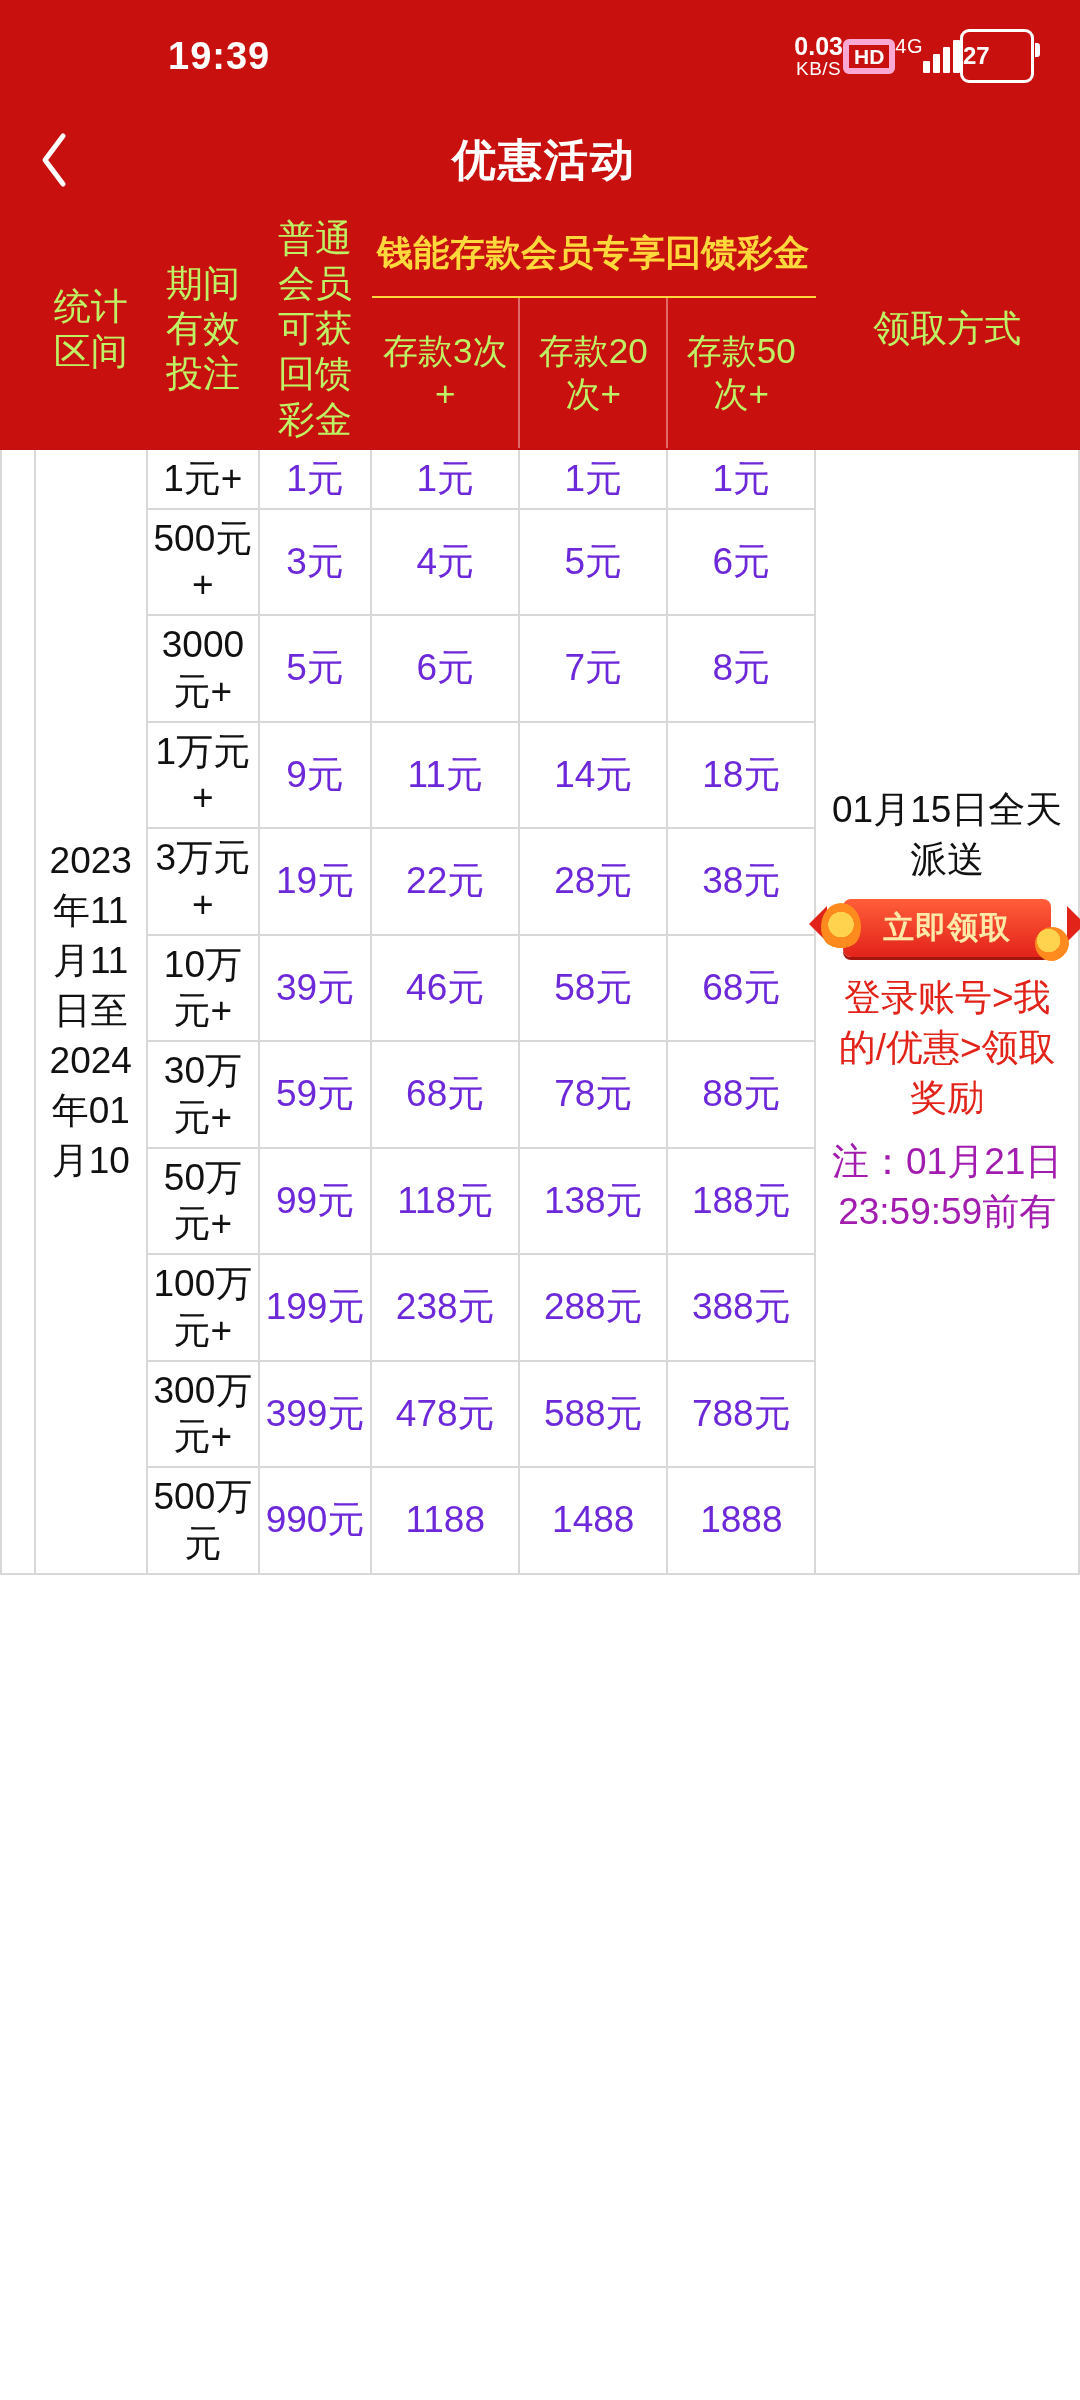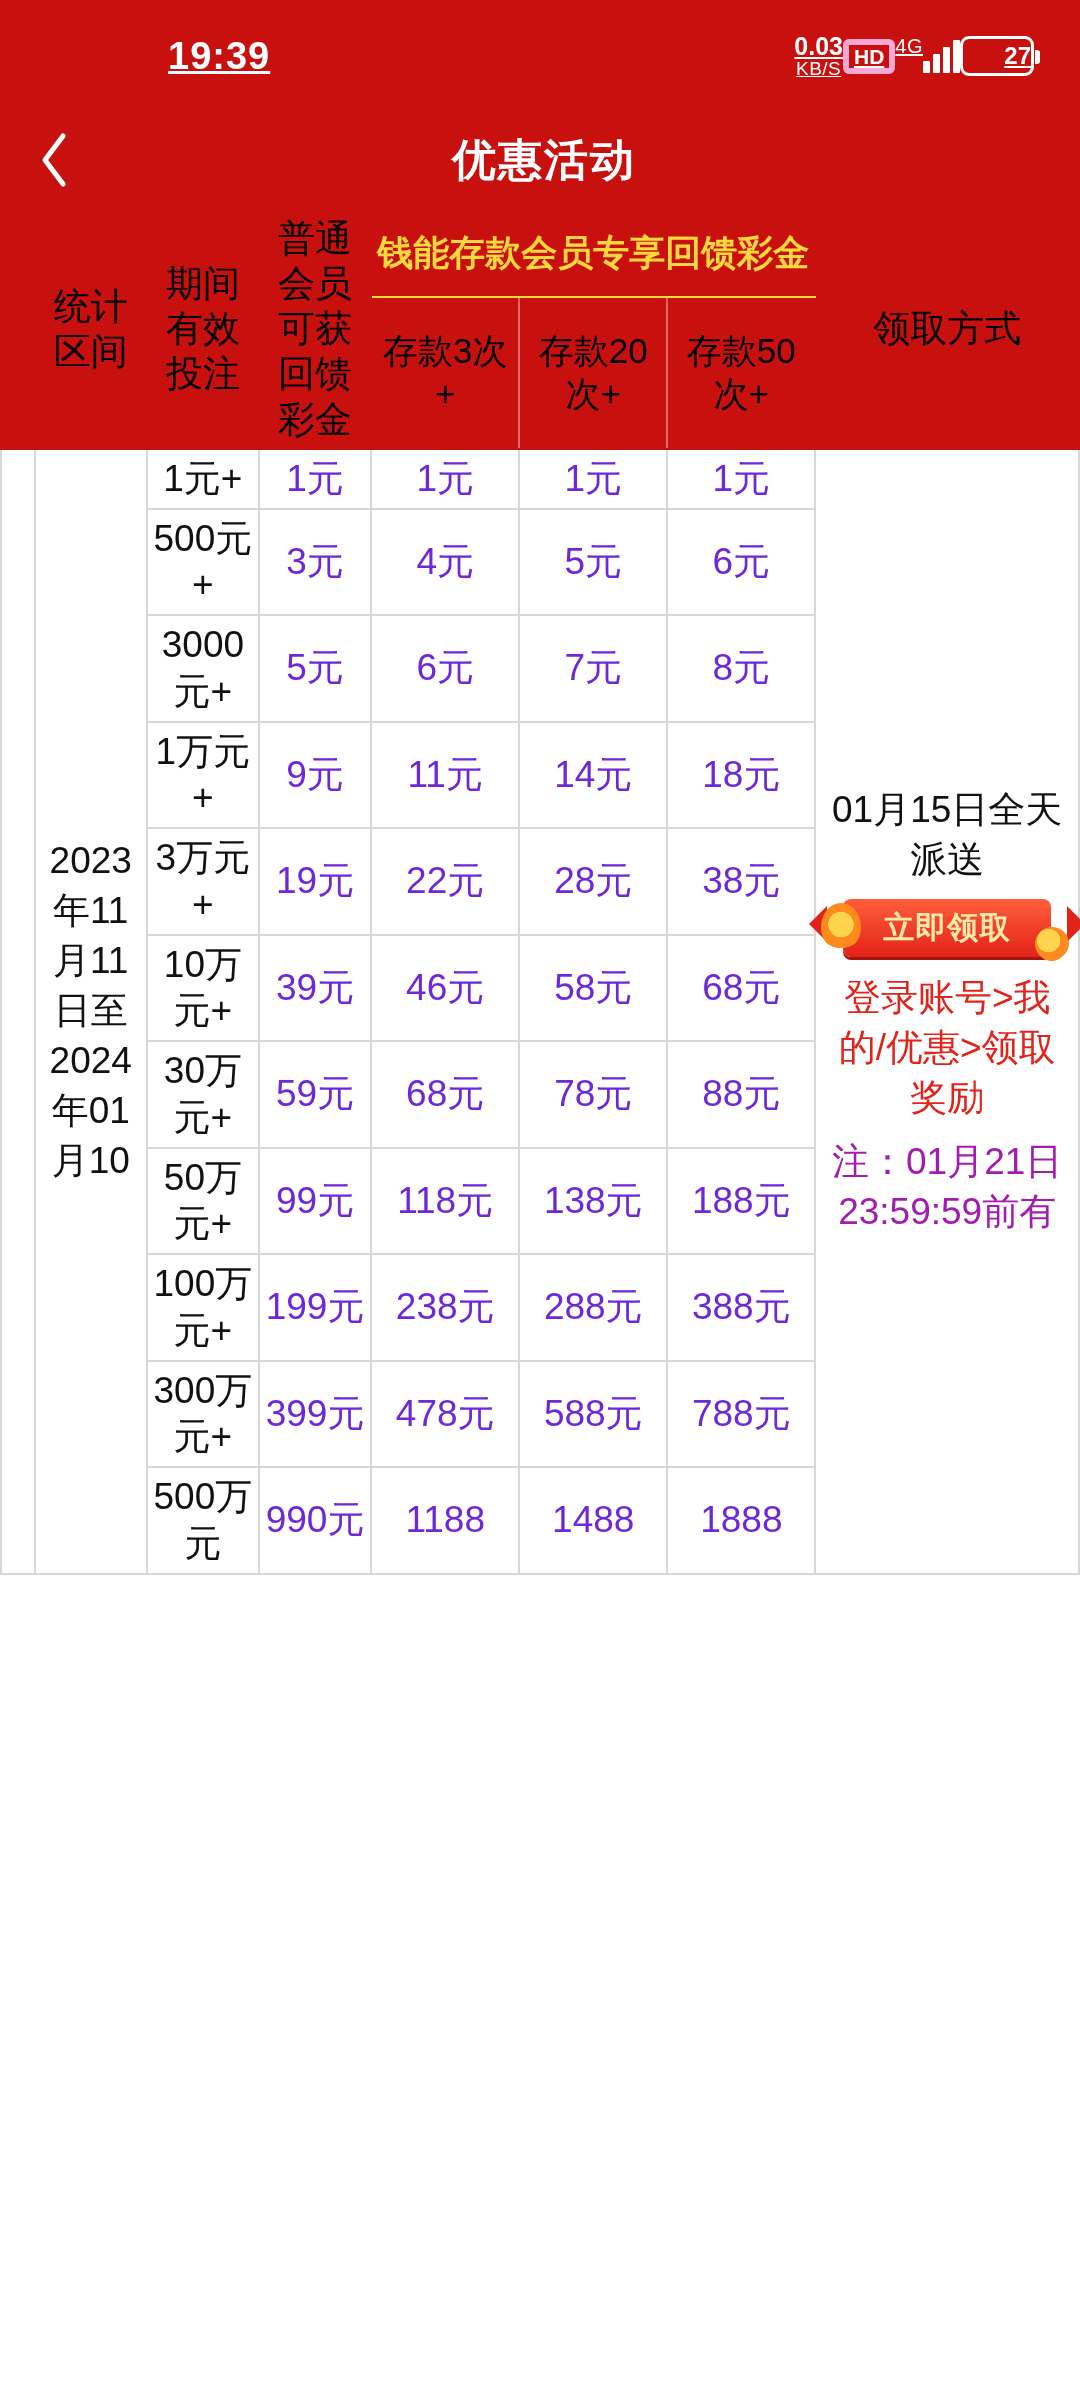--- a/index.html
+++ b/index.html
@@ -18,43 +18,42 @@
   }
   
   .statusbar {
     height: 112px;
     background: #c8110f;
     color: #ffffff;
     display: flex;
     align-items: center;
     padding: 0 46px;
     font-size: 38px;
-    text-decoration: underline;
   }
   .sb-clock { margin-left: 122px; font-weight: bold; letter-spacing: 1px; }
   .sb-right { margin-left: auto; display: flex; align-items: center; gap: 0; }
   .sb-kb { text-align: center; line-height: 1.0; }
   .sb-kb .kb-top { font-size: 25px; font-weight: bold; }
   .sb-kb .kb-bot { font-size: 19px; letter-spacing: 0.5px; }
   .sb-hd {
     border: 6px solid #f9a8d4; border-radius: 6px;
     font-size: 21px; font-weight: bold;
     padding: 1px 5px; line-height: 1;
   }
   .sb-net { font-size: 20px; position: relative; top: -10px; letter-spacing: 0.5px;}
   .sb-bars { display: flex; align-items: flex-end; gap: 3px; height: 34px; }
   .sb-bars i { display: block; width: 7px; background: #fff; border-radius: 1px; }
   .sb-bars i:nth-child(1) { height: 12px; }
   .sb-bars i:nth-child(2) { height: 19px; }
   .sb-bars i:nth-child(3) { height: 26px; }
   .sb-bars i:nth-child(4) { height: 33px; }
   .sb-batt {
     border: 3px solid #ffffff; border-radius: 9px;
-    width: 74px; height: 40px;
-    display: flex; align-items: center; justify-content: flex-end;
+    width: 74px; height: 54px;
+    display: flex; align-items: center; justify-content: flex-start;
     font-size: 24px; font-weight: bold;
     position: relative;
   }
   .sb-batt::after {
     content: ""; position: absolute; right: -9px; top: 11px;
     width: 5px; height: 14px; background: #fff; border-radius: 0 3px 3px 0;
   }
   
   .titlebar {
     height: 96px;
@@ -85,21 +84,21 @@
   }
   table.promo td, table.promo th {
     border: 2px solid #d8d8d8;
     text-align: center;
     vertical-align: middle;
     padding: 6px 4px;
   }
   
   .hcell {
     background: #c8110f;
-    color: #000000;
+    color: #bef264;
     font-size: 37px;
     font-weight: normal;
     line-height: 1.22;
     border-color: #c8110f !important;
   }
   .hcell.gold {
     color: #ffd83c;
     font-weight: bold;
     font-size: 36px;
     border-bottom: 2px solid #ffd83c !important;

